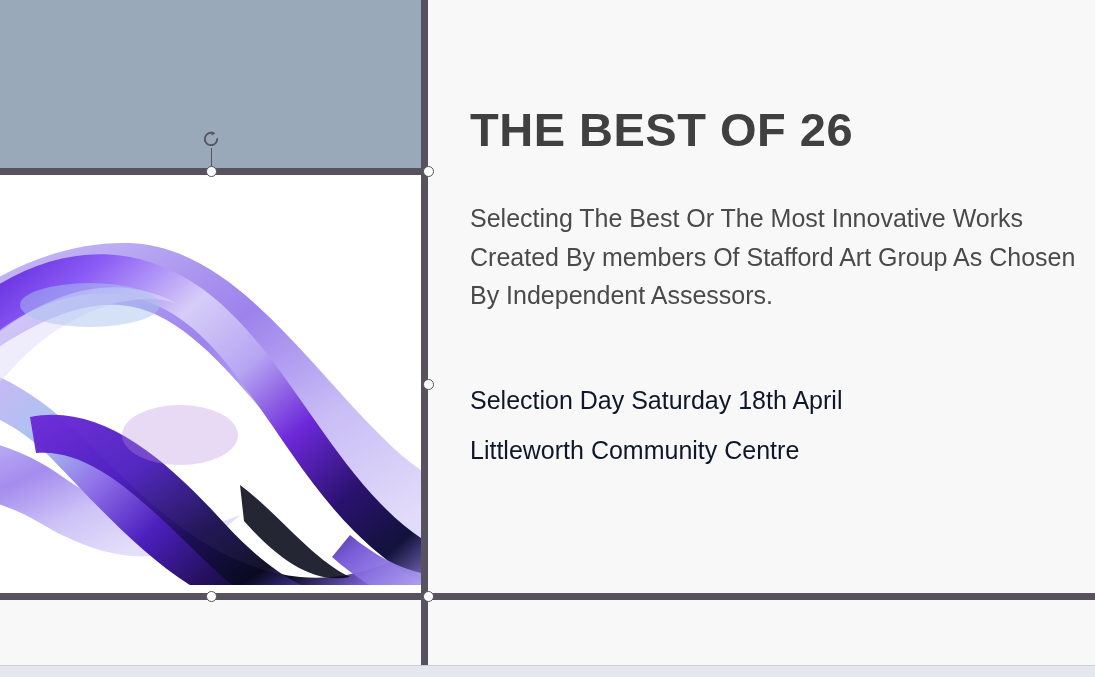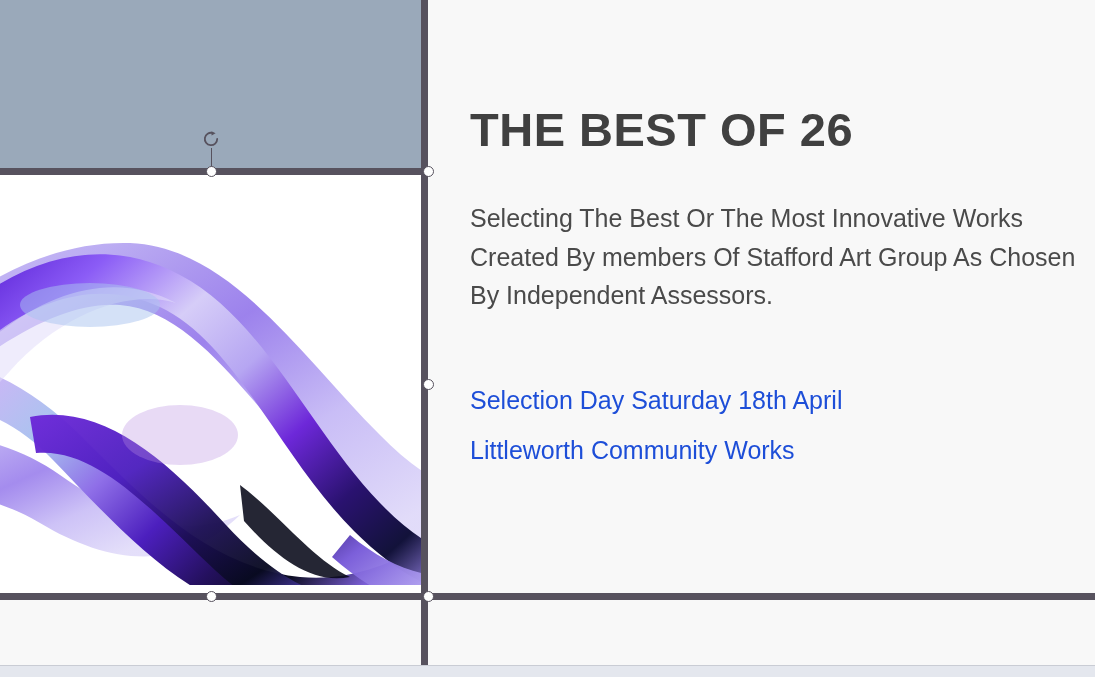--- a/index.html
+++ b/index.html
@@ -133,21 +133,21 @@
     line-height: 38.5px;
   }
 
   .details {
     position: absolute;
     left: 0;
     top: 375px;
     margin: 0;
     width: 600px;
     font-size: 25px;
-    color: #1d4ed8;
+    color: #0f172a;
     line-height: 50px;
   }
   .details .detail-line {
     display: block;
     white-space: nowrap;
   }
 
   
 
   .bottom-band {
@@ -311,21 +311,21 @@
 
     <div class="lower-block"></div>
 
     <div class="text-col">
       <h1 class="headline">THE BEST OF 26</h1>
 
       <p class="lede">Selecting The Best Or The Most Innovative Works Created By members Of Stafford Art Group As Chosen By Independent Assessors.</p>
 
       <div class="details">
         <span class="detail-line">Selection Day Saturday 18th April</span>
-        <span class="detail-line">Littleworth Community Works</span>
+        <span class="detail-line">Littleworth Community Centre</span>
       </div>
     </div>
 
     <div class="sel-line sel-line-h" style="left:0; top:168px; width:429px;"></div>
 
     <div class="sel-line sel-line-h" style="left:0; top:593px; width:1095px;"></div>
 
     <div class="sel-line sel-line-v" style="left:421px; top:0; height:665px;"></div>
 
     <div class="rotate-stem" style="left:210.5px; top:148px; height:24px;"></div>

